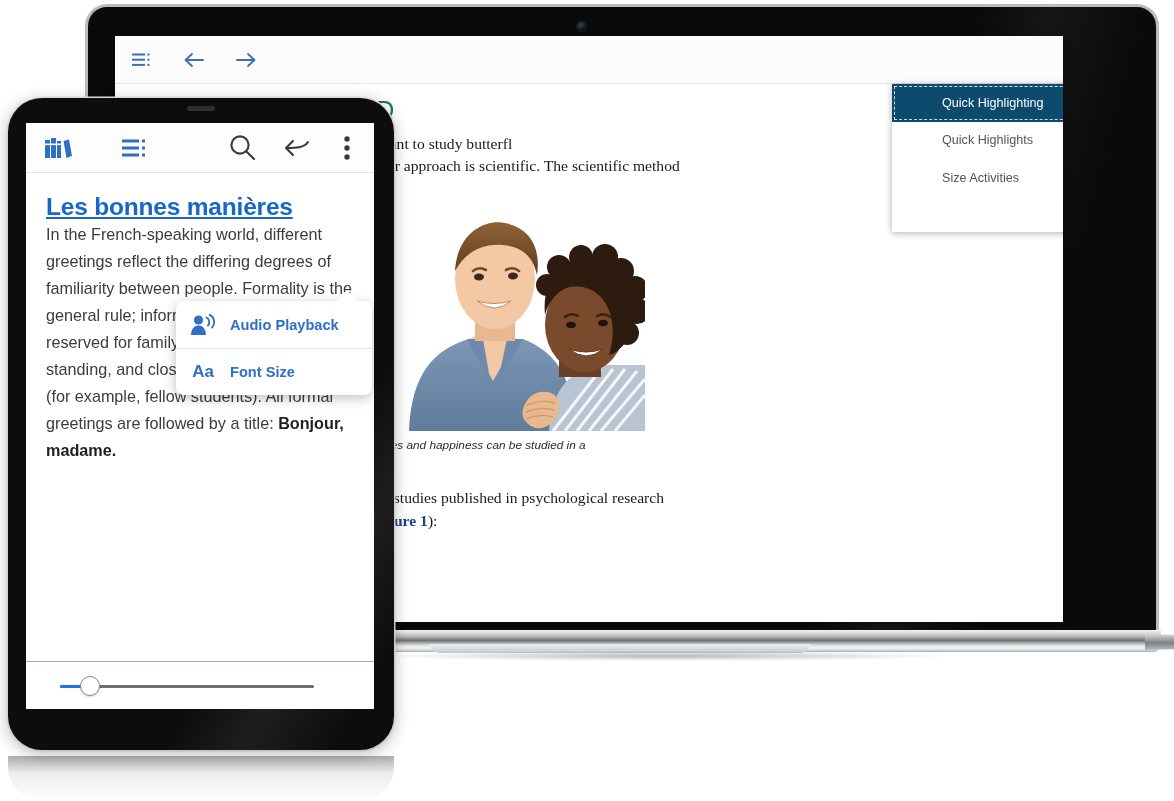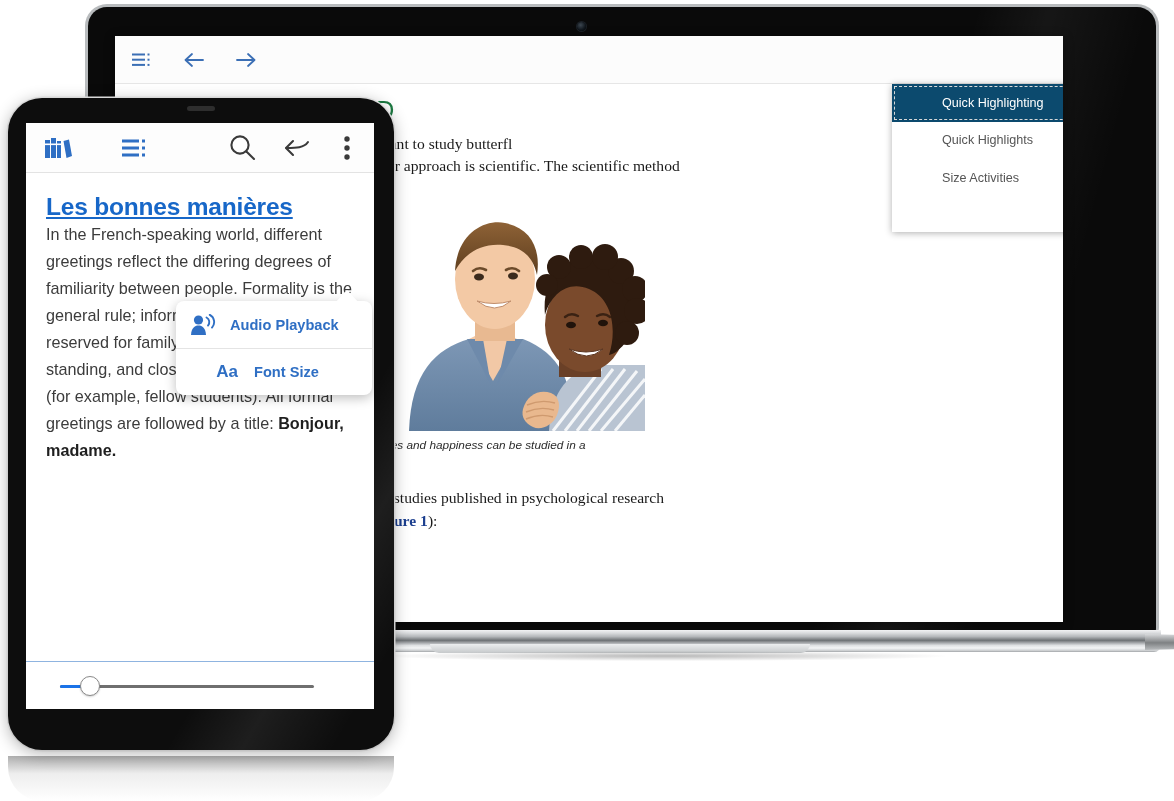--- a/index.html
+++ b/index.html
@@ -315,21 +315,21 @@
   }
   .ph-menu-item {
     height: 47px;
     display: flex; align-items: center;
     color: #2f6fc4;
     font-size: 14.6px;
     font-weight: bold;
     cursor: pointer;
     font-family: "Liberation Sans", sans-serif;
   }
-  .ph-menu-item + .ph-menu-item { border-top: 1px solid #e4e4e4; padding-left: 24px; }
+  .ph-menu-item + .ph-menu-item { border-top: 1px solid #e4e4e4; }
   .ph-menu-ico {
     width: 54px; display: flex; align-items: center; justify-content: center;
     color: #2f6fc4; flex: none;
   }
   .ph-menu-ico .aa { font-size: 17px; font-weight: bold; }
 
   
   .phone-reflection {
     position: absolute;
     left: 8px; top: 754px;

